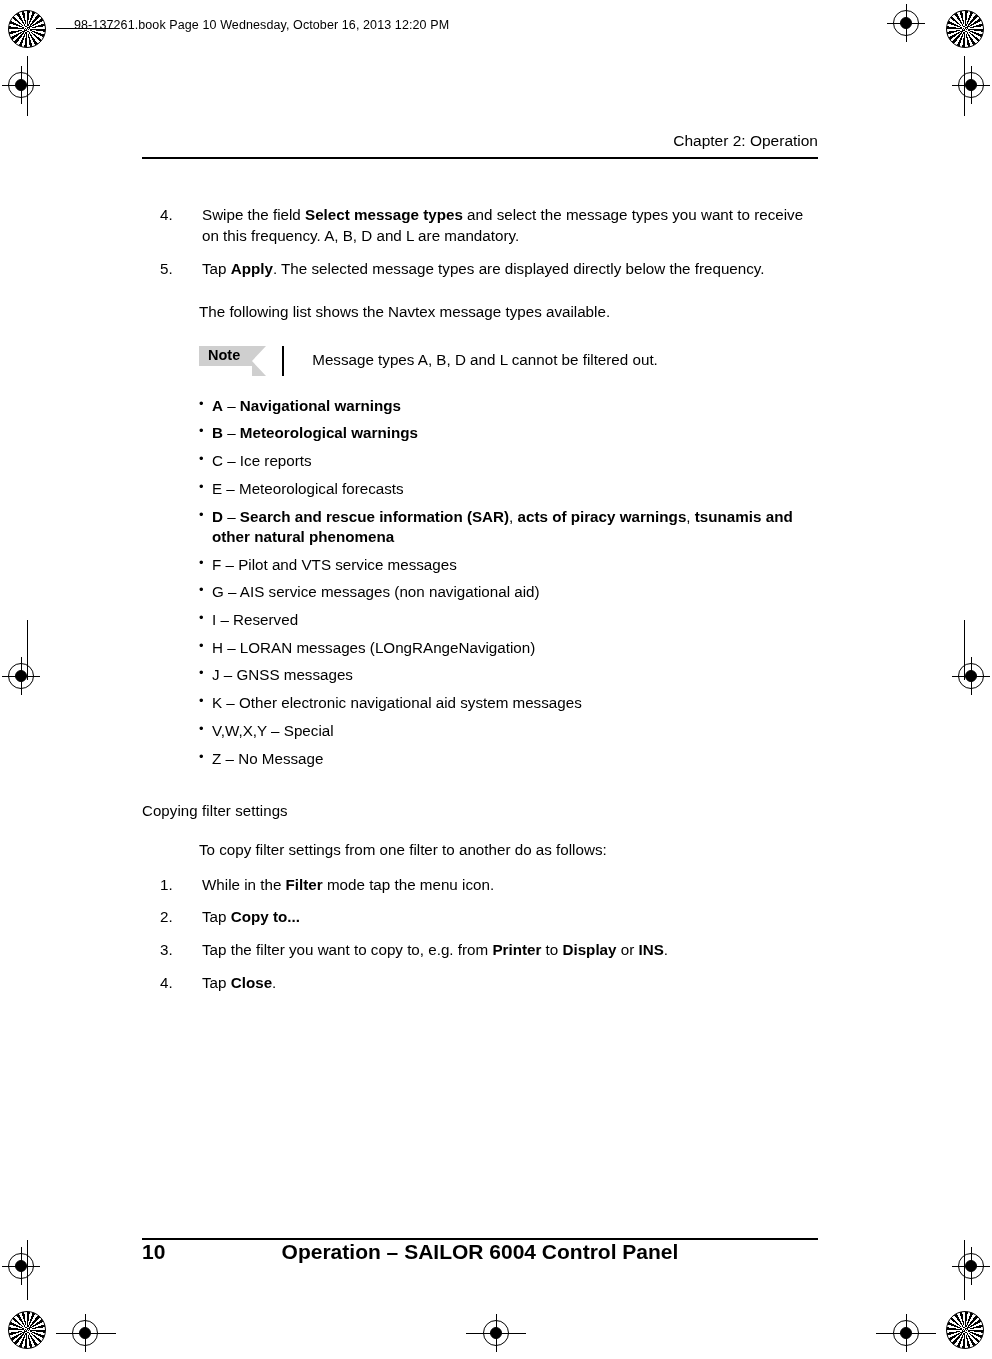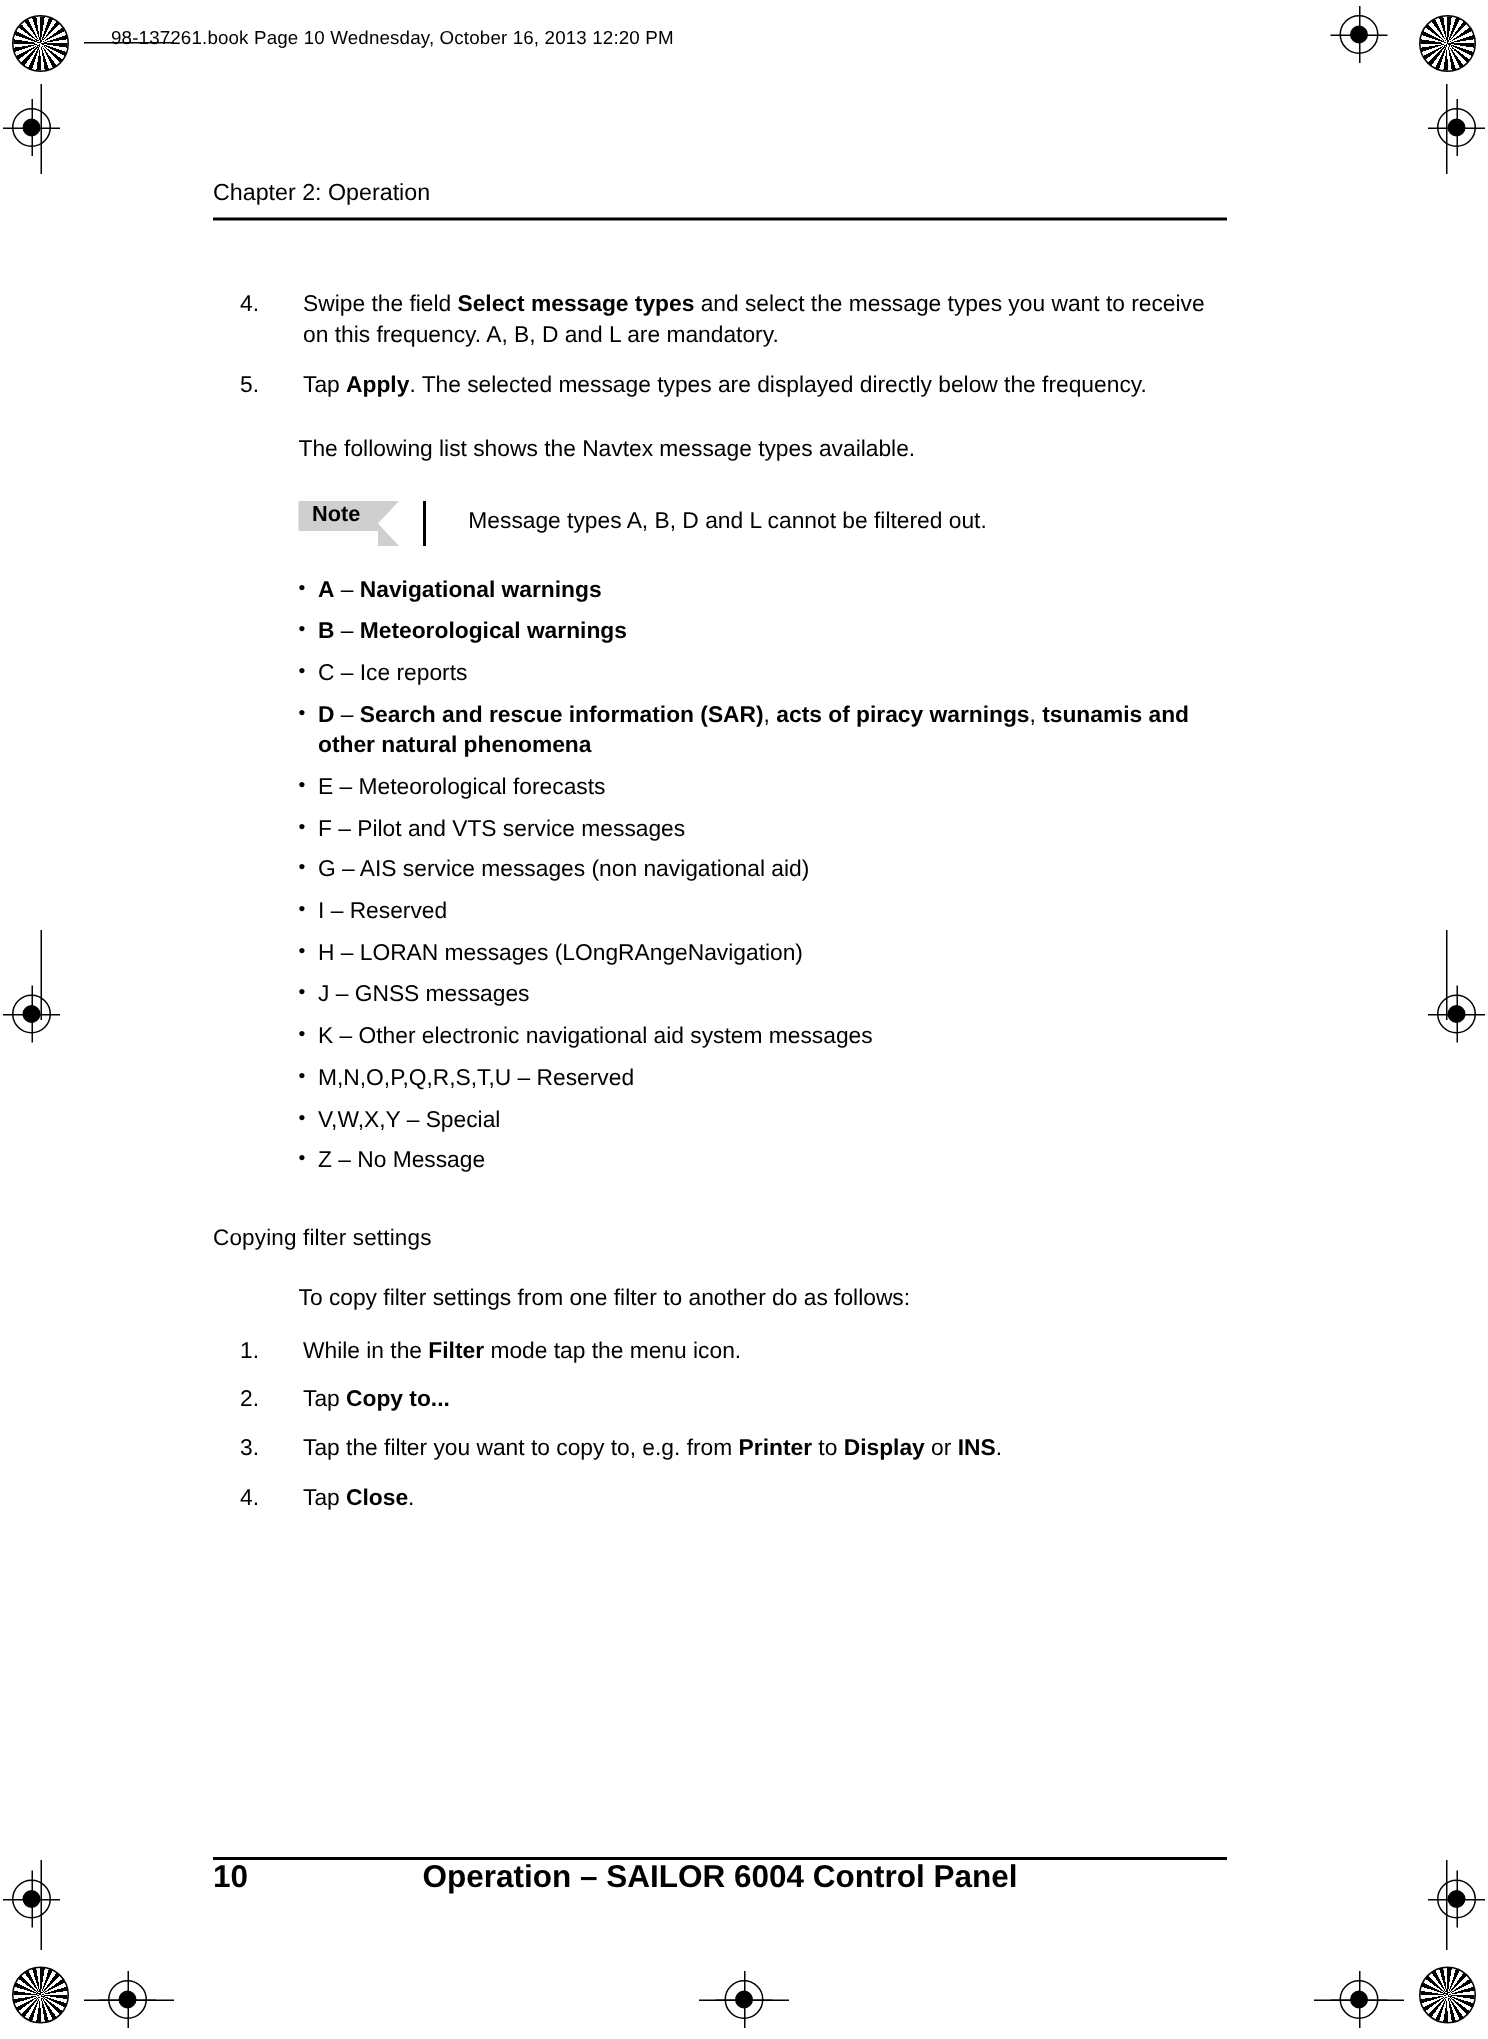--- a/index.html
+++ b/index.html
@@ -92,22 +92,23 @@
   .content {
     position: absolute;
     left: 142px;
     top: 120px;
     width: 676px;
   }
 
   .chapter-head {
     font-size: 15.5px;
     color: #000;
-    margin: 0 0 7px 0;
+    margin: 12px 0 7px 0;
     font-family: "Liberation Sans", sans-serif;
+    text-align: right;
   }
   .rule-top {
     border: 0;
     border-top: 2px solid #000;
     margin: 0 0 0 0;
     width: 676px;
   }
 
   .body-wrap {
     margin-top: 46px;
@@ -322,29 +323,28 @@
     <div class="note-row">
       <div class="note-tag">Note</div>
       <div class="note-bar"></div>
       <div class="note-text">Message types A, B, D and L cannot be filtered out.</div>
     </div>
 
     <ul class="msglist" id="msglist">
         <li><b>A</b><span> – </span><b>Navigational warnings</b></li>
         <li><b>B</b><span> – </span><b>Meteorological warnings</b></li>
         <li><span>C – Ice reports</span></li>
+        <li><span>E – Meteorological forecasts</span></li>
         <li><b>D</b><span> – </span><b>Search and rescue information (SAR)</b><span>, </span><b>acts of piracy warnings</b><span>, </span><b>tsunamis and other natural phenomena</b></li>
-        <li><span>E – Meteorological forecasts</span></li>
         <li><span>F – Pilot and VTS service messages</span></li>
         <li><span>G – AIS service messages (non navigational aid)</span></li>
         <li><span>I – Reserved</span></li>
         <li><span>H – LORAN messages (LOngRAngeNavigation)</span></li>
         <li><span>J – GNSS messages</span></li>
         <li><span>K – Other electronic navigational aid system messages</span></li>
-        <li><span>M,N,O,P,Q,R,S,T,U – Reserved</span></li>
         <li><span>V,W,X,Y – Special</span></li>
         <li><span>Z – No Message</span></li>
       </ul>
 
     <div class="sub-head">Copying filter settings</div>
 
     <div class="para" style="margin-top:19px;">To copy filter settings from one filter to another do as follows:</div>
 
     <ol class="steps2" id="steps-copy">
         <li class="num-item"><span class="num">1.</span><span><span>While in the </span><b>Filter</b><span> mode tap the menu icon.</span></span></li>

